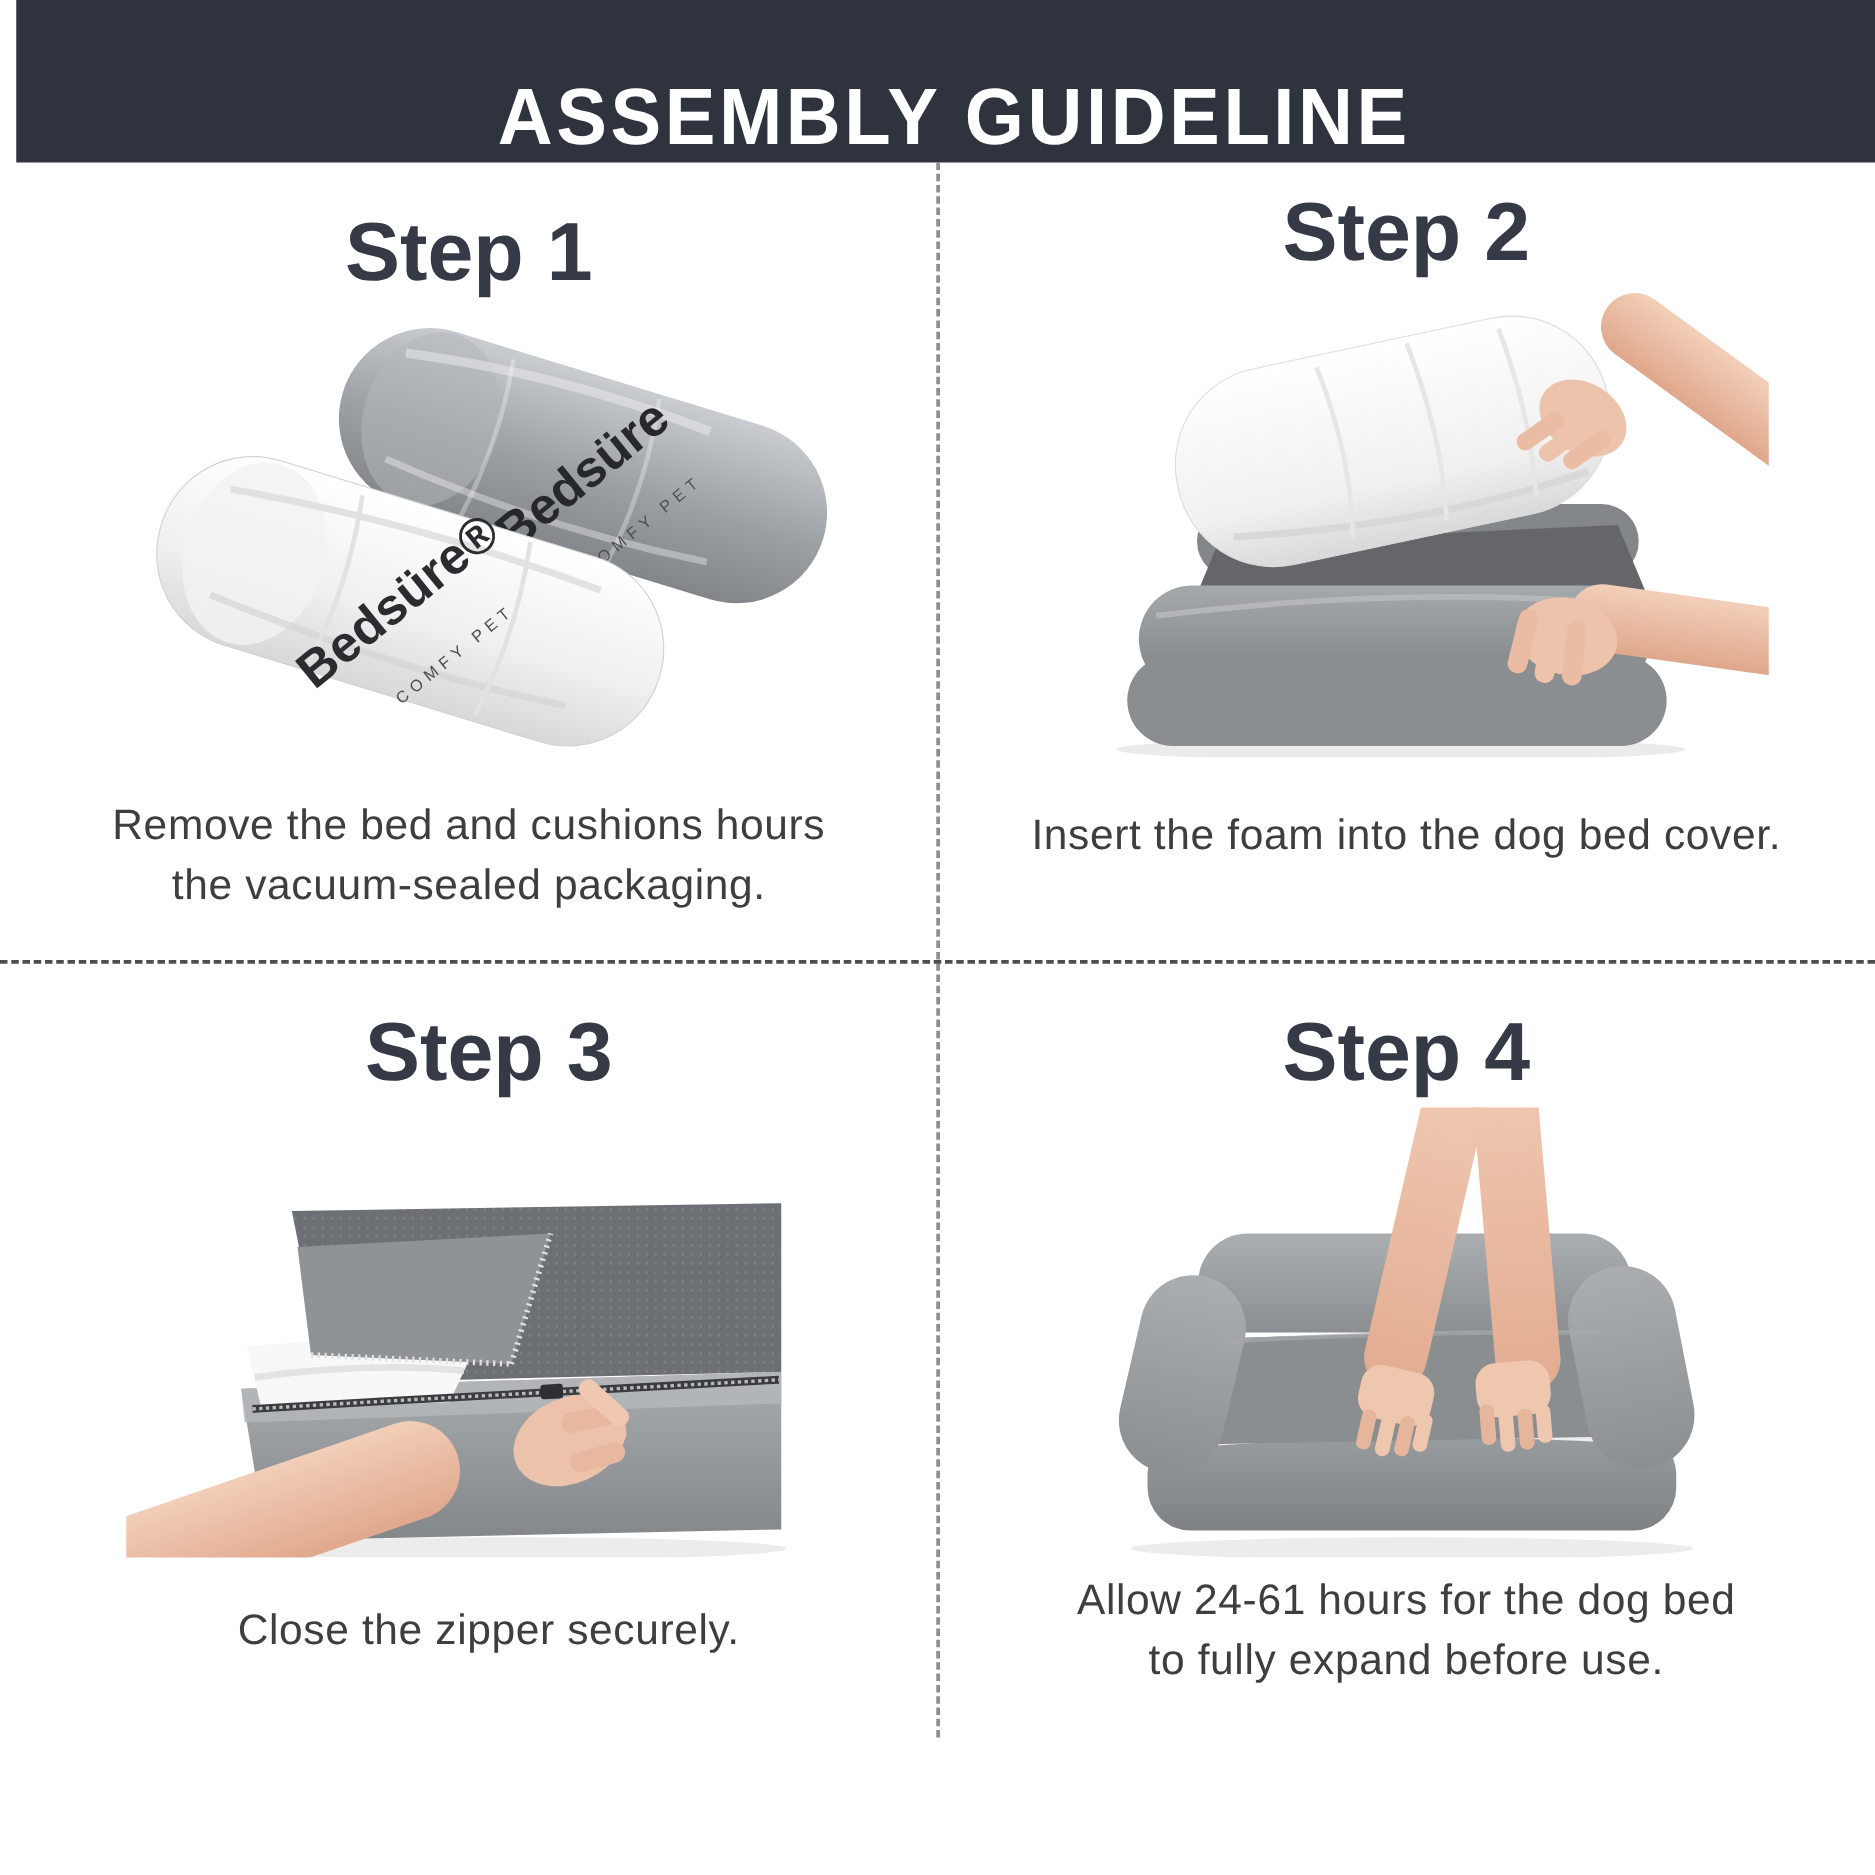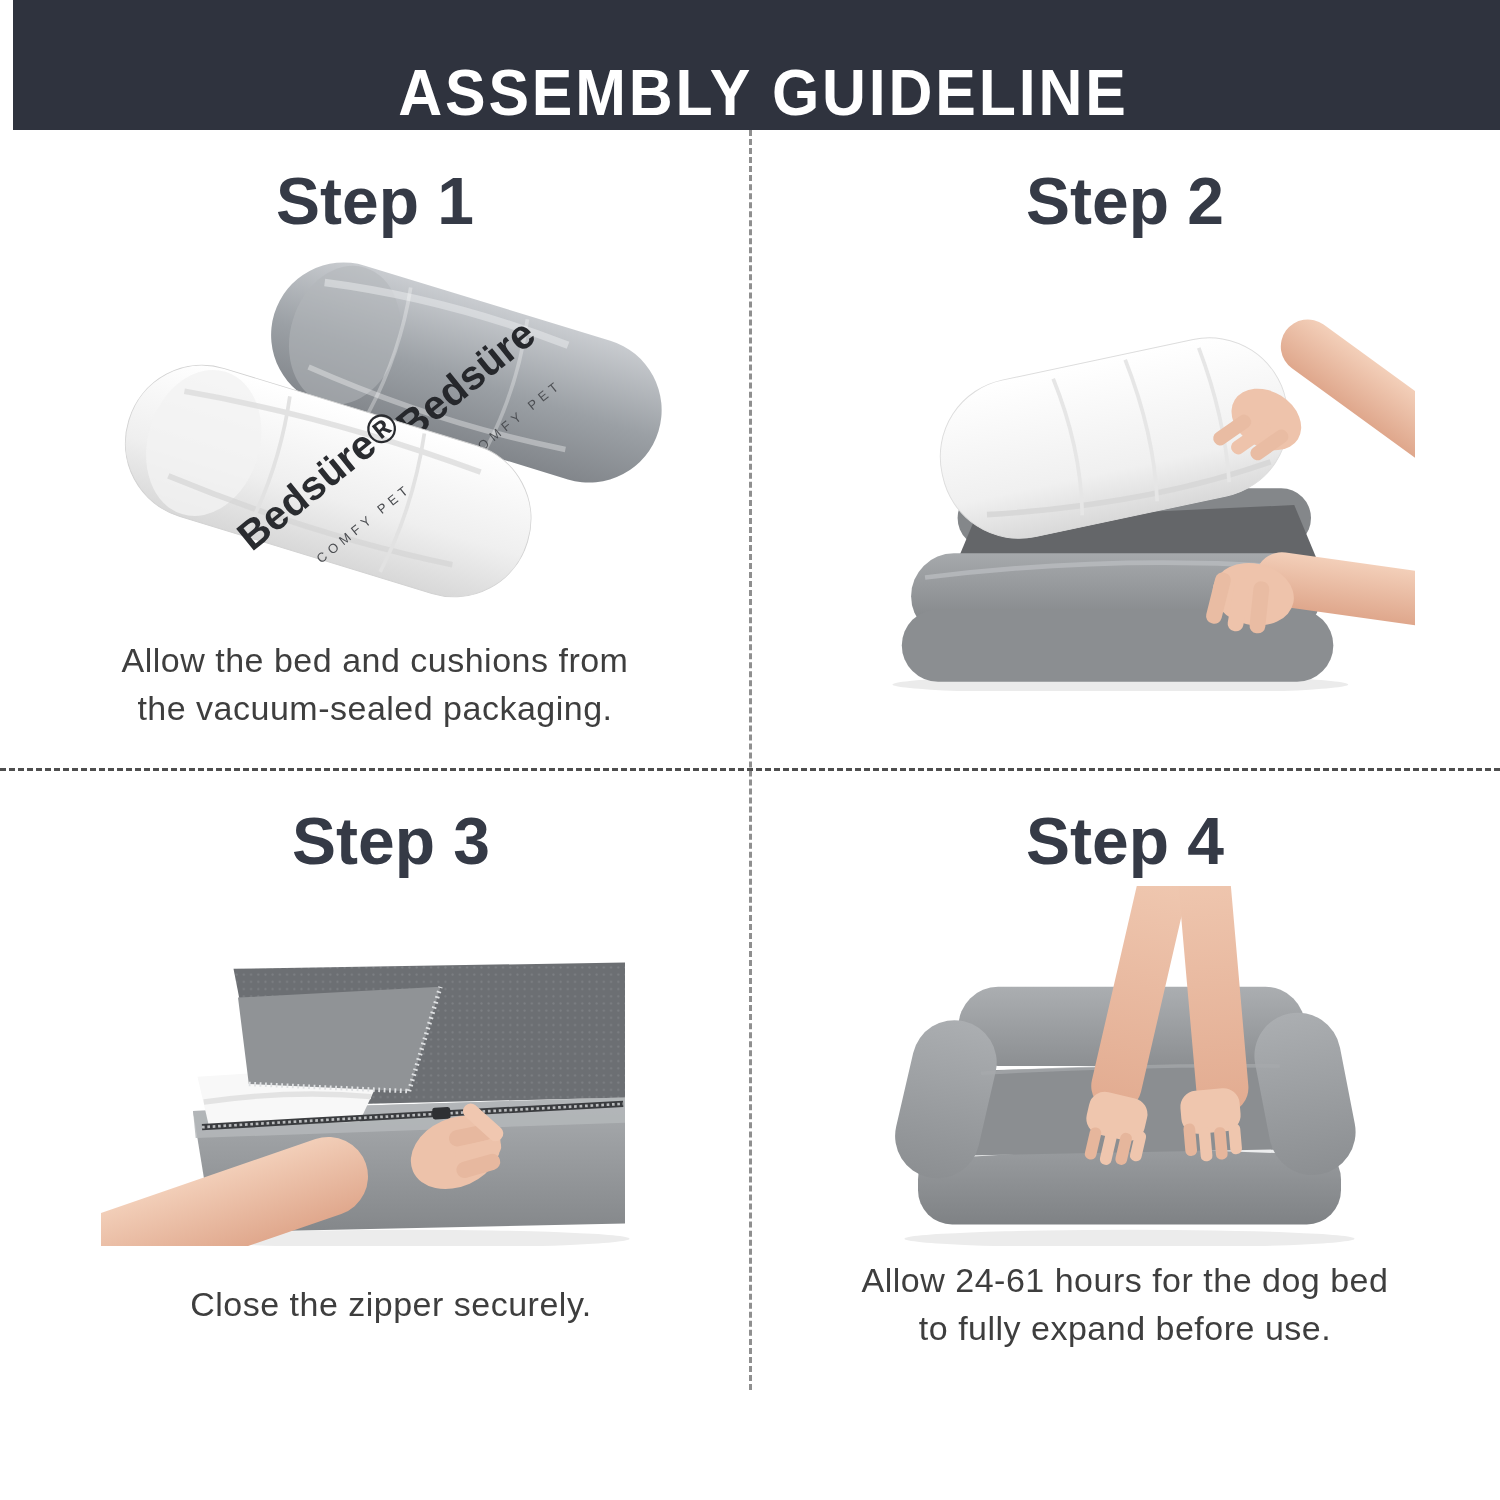--- a/index.html
+++ b/index.html
@@ -37,21 +37,21 @@
   .divider-h{
     position:absolute;left:0;top:768px;width:1500px;height:0;
     border-top:3px dashed #4e4e4e;
   }
   .quadrant{
     position:absolute;width:750px;
     display:flex;flex-direction:column;align-items:center;
     padding-top:34px;
   }
   .q1{left:0;top:130px;height:640px;}
-  .q2{left:750px;top:130px;height:640px;}
+  .q2{left:750px;top:114px;height:640px;}
   .q3{left:16px;top:770px;height:620px;}
   .q4{left:750px;top:770px;height:620px;align-items:center;}
   .step-title{
     font-size:66px;font-weight:bold;color:var(--step-heading);
     line-height:1.15;text-align:center;
   }
   .figure{
     flex:1;display:flex;align-items:center;justify-content:center;
     width:100%;
   }
@@ -123,21 +123,21 @@
             <path d="M110,306 q170,16 320,2" stroke="#d4d4d4" stroke-width="6" fill="none" opacity="0.7"></path>
             <path d="M210,186 q12,78 -2,152" stroke="#e2e2e2" stroke-width="4" fill="none"></path>
             <path d="M360,182 q12,80 -2,156" stroke="#e2e2e2" stroke-width="4" fill="none"></path>
             <text x="278" y="272" transform="rotate(-56 278 272)" text-anchor="middle" font-size="44" font-weight="bold" fill="#2a2c30">Bedsüre®</text>
             <text x="330" y="296" transform="rotate(-56 330 296)" text-anchor="middle" font-size="14" letter-spacing="5" fill="#4a4c50">COMFY PET</text>
           </g>
         </g>
       </svg>
     </div>
     <div class="caption">
-      <span>Allow the bed and cushions from</span>
+      <span>Remove the bed and cushions hours</span>
       <span>the vacuum-sealed packaging.</span>
     </div>
   </section>
 
   <section class="quadrant q2">
     <div class="step-title">Step 2</div>
     <div class="figure">
       <svg width="580" height="372" viewBox="0 0 620 400">
         <defs>
           <linearGradient id="s2w" x1="0" y1="0" x2="0" y2="1">
@@ -184,20 +184,23 @@
           <g transform="rotate(8 600 300)">
             <rect x="448" y="268" width="210" height="58" rx="29" fill="url(#s2skin)"></rect>
           </g>
           <ellipse cx="448" cy="296" rx="44" ry="33" transform="rotate(12 448 296)" fill="#eec3ab"></ellipse>
           <rect x="402" y="272" width="17" height="56" rx="8" transform="rotate(14 410 300)" fill="#e9bca3"></rect>
           <rect x="424" y="278" width="17" height="58" rx="8" transform="rotate(10 432 307)" fill="#eec3ab"></rect>
           <rect x="446" y="282" width="17" height="56" rx="8" transform="rotate(6 454 310)" fill="#e9bca3"></rect>
         </g>
       </svg>
     </div>
+    <div class="caption">
+      <span>Insert the foam into the dog bed cover.</span>
+    </div>
   </section>
 
   <section class="quadrant q3">
     <div class="step-title">Step 3</div>
     <div class="figure">
       <svg width="580" height="360" viewBox="0 0 620 400">
         <defs>
           <linearGradient id="s3side" x1="0" y1="0" x2="0" y2="1">
             <stop offset="0" stop-color="#a9acaf"></stop>
               <stop offset="1" stop-color="#84878a"></stop>

